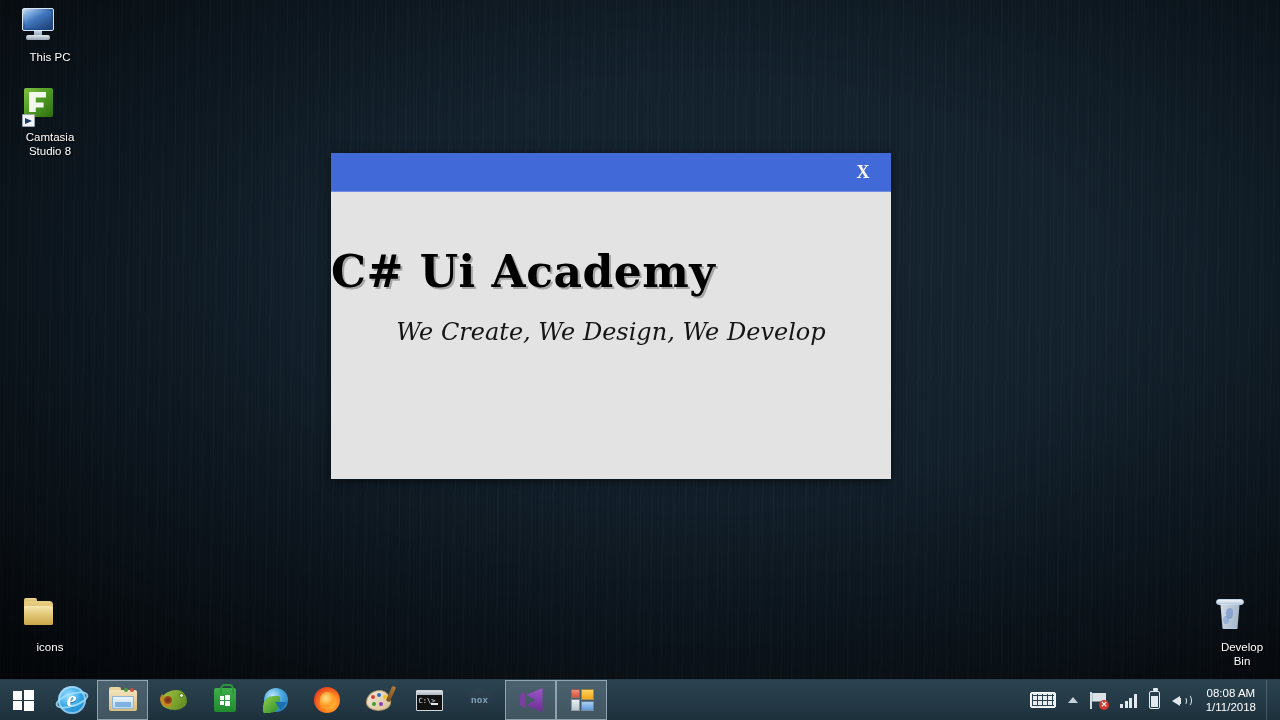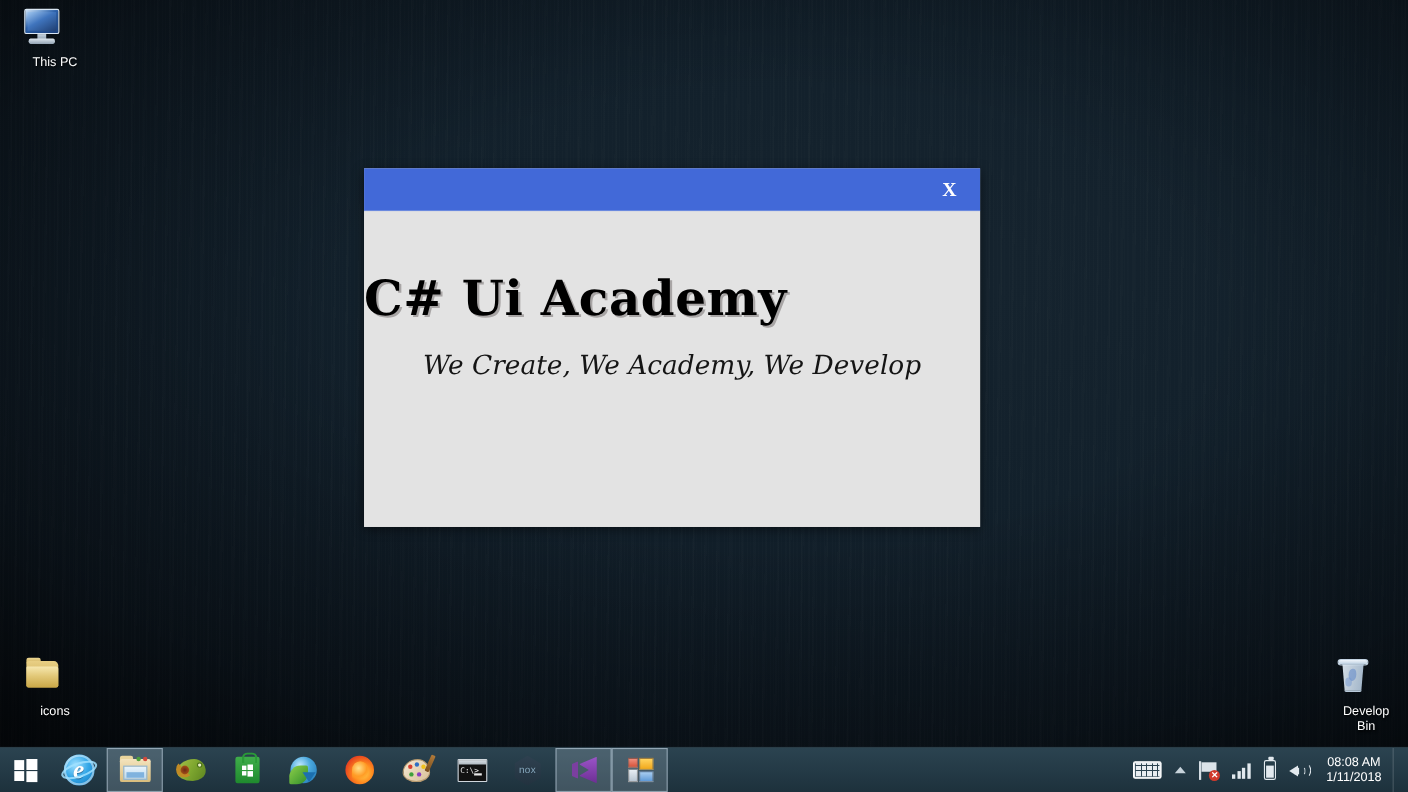--- a/index.html
+++ b/index.html
@@ -439,21 +439,21 @@
   
   .nox{
     position:absolute; left:3px; top:2px; width:24px; height:27px;
     background:linear-gradient(#2f4150,#22323f);
     clip-path:polygon(50% 0,100% 26%,100% 74%,50% 100%,0 74%,0 26%);
     border:0;
   }
   .nox-txt{
     position:absolute; inset:0;
     display:flex;align-items:center;justify-content:center;
-    color:#86a8bd; font-size:9px; font-weight:normal;
+    color:#86a8bd; font-size:9px; font-weight:bold;
     letter-spacing:.3px;
   }
 
   
   .vs{
     position:absolute; left:4px; top:3px; width:23px; height:24px;
   }
   .vs-l{
     position:absolute; left:0; top:4px; width:6px;height:16px;
     background:#7b3fa0;
@@ -583,20 +583,29 @@
     <span class="glyph">
       <span class="mon-body">
           <span class="mon-screen"></span>
         </span>
       <span class="mon-neck"></span>
       <span class="mon-base"></span>
     </span>
     <span class="cap">This PC</span>
   </div>
 
+  <div class="desk-icon" style="left:0px; top:86px;">
+    <span class="glyph">
+      <span class="cam-body">
+          <span class="cam-shape"></span>
+        </span>
+      <span class="shortcut-arrow"></span>
+    </span>
+    <span class="cap">Camtasia Studio 8</span>
+  </div>
 
   <div class="desk-icon" style="left:0px; top:596px;">
     <span class="glyph">
       <span class="fold-tab"></span>
       <span class="fold-back"></span>
       <span class="fold-front"></span>
     </span>
     <span class="cap">icons</span>
   </div>
 
@@ -607,21 +616,21 @@
     </span>
     <span class="cap">Develop Bin</span>
   </div>
 
   <div id="dialog">
     <div id="dlg-titlebar">
       <div id="dlg-close">X</div>
     </div>
     <div id="dlg-body">
       <div id="dlg-title">C# Ui Academy</div>
-      <div id="dlg-subtitle">We Create, We Academy, We Develop</div>
+      <div id="dlg-subtitle">We Create, We Design, We Develop</div>
     </div>
   </div>
 
   <div id="taskbar">
 
     <div id="start-btn">
       <span class="win-logo">
         <i></i>
           <i></i>
           <i></i>

